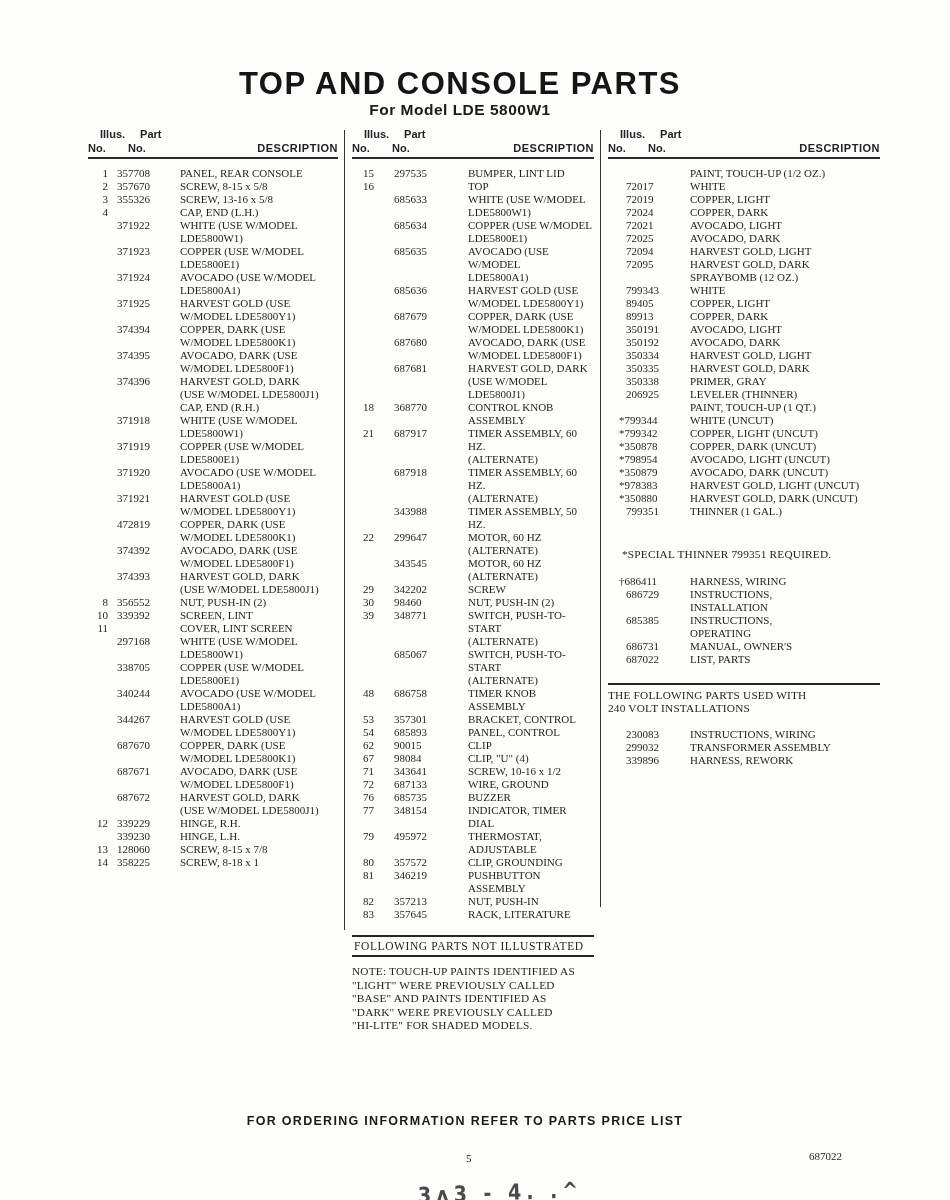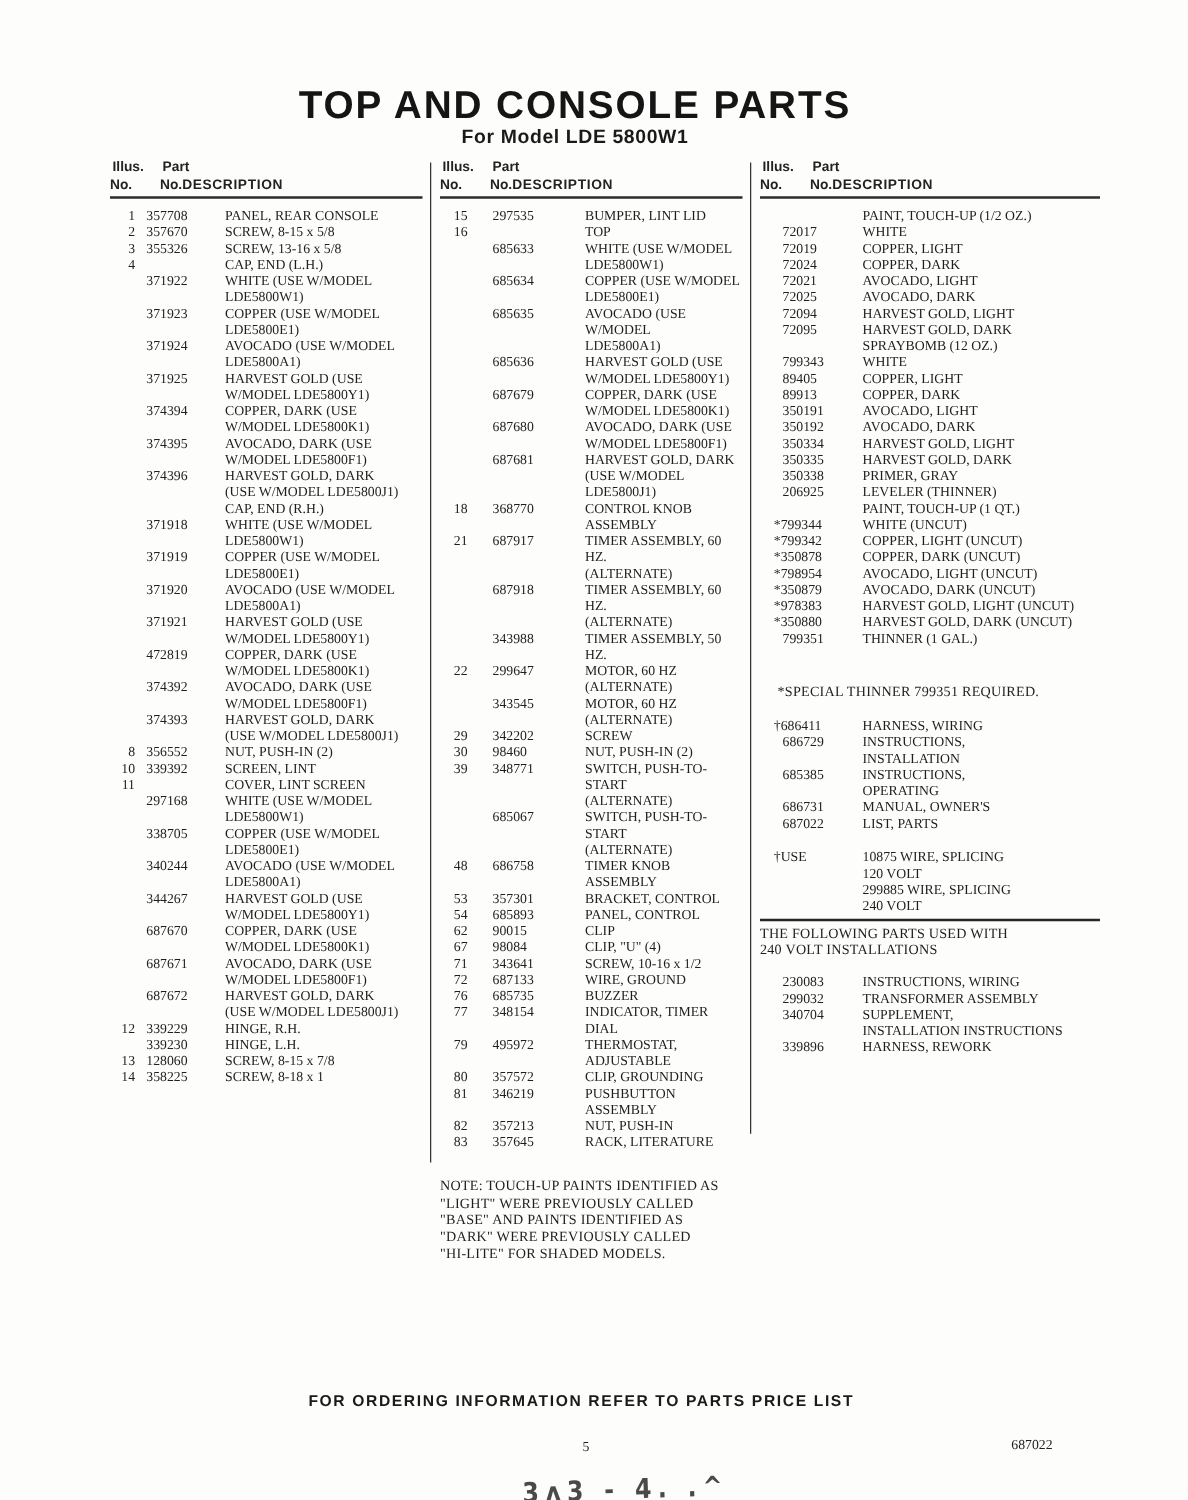--- a/index.html
+++ b/index.html
@@ -22,26 +22,26 @@
   }
   .col{position:absolute;top:128px;}
   .col-1{left:88px;width:250px;}
   .col-2{left:352px;width:242px;}
   .col-3{left:608px;width:272px;}
   .col-head{
     font-family:"Liberation Sans", sans-serif;font-weight:bold;
     font-size:11px;color:#222;
     border-bottom:2px solid #2d2d2d;padding-bottom:3px;
   }
-  .col-head .h1 span:first-child{margin-left:2px;}
+  .col-head .h1 span:first-child{margin-left:12px;}
   .col-head .h1 span:last-child{margin-left:15px;}
   .col-head .h2{display:flex;margin-top:2px;}
   .col-head .hno1{width:28px;}
   .col-head .hno2{margin-left:12px;}
-  .col-head .hdesc{flex:1;text-align:left;letter-spacing:.5px;}
+  .col-head .hdesc{flex:1;text-align:right;letter-spacing:.5px;}
   .col-body{margin-top:8px;font-size:11px;line-height:13px;}
   .prow{display:grid;}
   .col-1 .prow{grid-template-columns:20px 54px 1fr;column-gap:9px;}
   .col-2 .prow{grid-template-columns:22px 54px 1fr;column-gap:8px;gap:20px;}
   .col-3 .prow{grid-template-columns:12px 58px 1fr;column-gap:6px;}
   .ci{text-align:right;}
   .cp.hang{text-indent:-7px;}
   .cd{white-space:pre-line;}
   .gapb{width:100%;}
   .boxhead{
@@ -449,20 +449,21 @@
         <div class="ci">82</div>
         <div class="cp">357213</div>
         <div class="cd">NUT, PUSH-IN</div>
       </div>
       <div class="prow">
         <div class="ci">83</div>
         <div class="cp">357645</div>
         <div class="cd">RACK, LITERATURE</div>
       </div>
       <div class="gapb" style="height: 14px;"></div>
+      <div class="boxhead">FOLLOWING PARTS NOT ILLUSTRATED</div>
       <div class="gapb" style="height: 8px;"></div>
       <div class="para">NOTE:  TOUCH-UP PAINTS IDENTIFIED AS
 "LIGHT" WERE PREVIOUSLY CALLED
 "BASE" AND PAINTS IDENTIFIED AS
 "DARK" WERE PREVIOUSLY CALLED
 "HI-LITE" FOR SHADED MODELS.</div>
     </div>
 </div>
 
 <div class="col col-3">
@@ -634,47 +635,33 @@
         <div class="ci"></div>
         <div class="cp">686731</div>
         <div class="cd">MANUAL, OWNER'S</div>
       </div>
       <div class="prow">
         <div class="ci"></div>
         <div class="cp">687022</div>
         <div class="cd">LIST, PARTS</div>
       </div>
       <div class="gapb" style="height: 14px;"></div>
-      <div class="prow">
-        <div class="ci"></div>
-        <div class="cp hang">†USE</div>
-        <div class="cd">10875 WIRE, SPLICING
-120 VOLT
-299885 WIRE, SPLICING
-240 VOLT</div>
-      </div>
       <div class="hrule"></div>
       <div class="para">THE FOLLOWING PARTS USED WITH
 240 VOLT INSTALLATIONS</div>
       <div class="gapb" style="height: 12px;"></div>
       <div class="prow">
         <div class="ci"></div>
         <div class="cp">230083</div>
         <div class="cd">INSTRUCTIONS, WIRING</div>
       </div>
       <div class="prow">
         <div class="ci"></div>
         <div class="cp">299032</div>
         <div class="cd">TRANSFORMER ASSEMBLY</div>
-      </div>
-      <div class="prow">
-        <div class="ci"></div>
-        <div class="cp">340704</div>
-        <div class="cd">SUPPLEMENT,
-INSTALLATION INSTRUCTIONS</div>
       </div>
       <div class="prow">
         <div class="ci"></div>
         <div class="cp">339896</div>
         <div class="cd">HARNESS, REWORK</div>
       </div>
     </div>
 </div>
 
 <div class="vrule vrule-1"></div>

